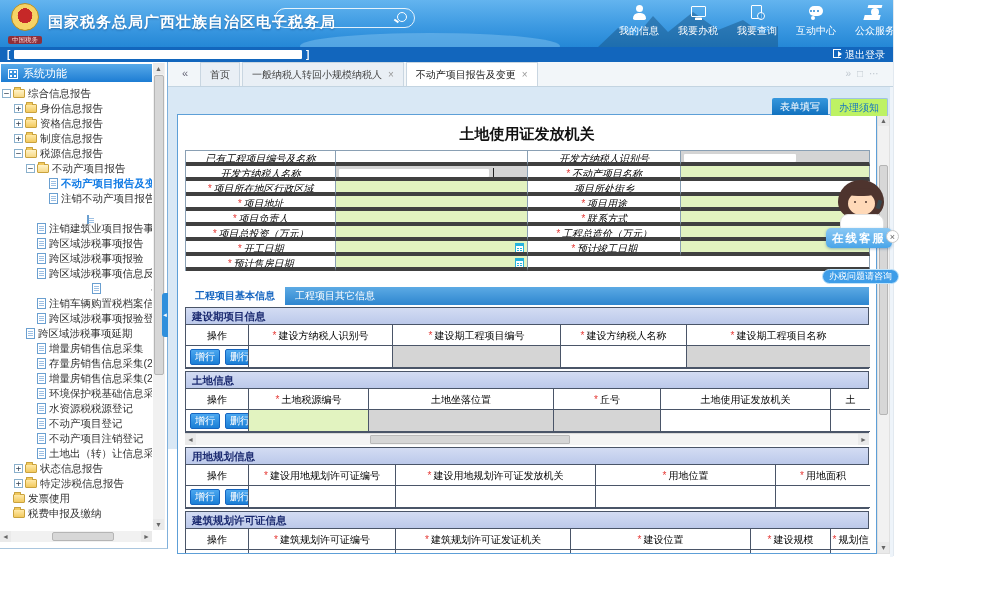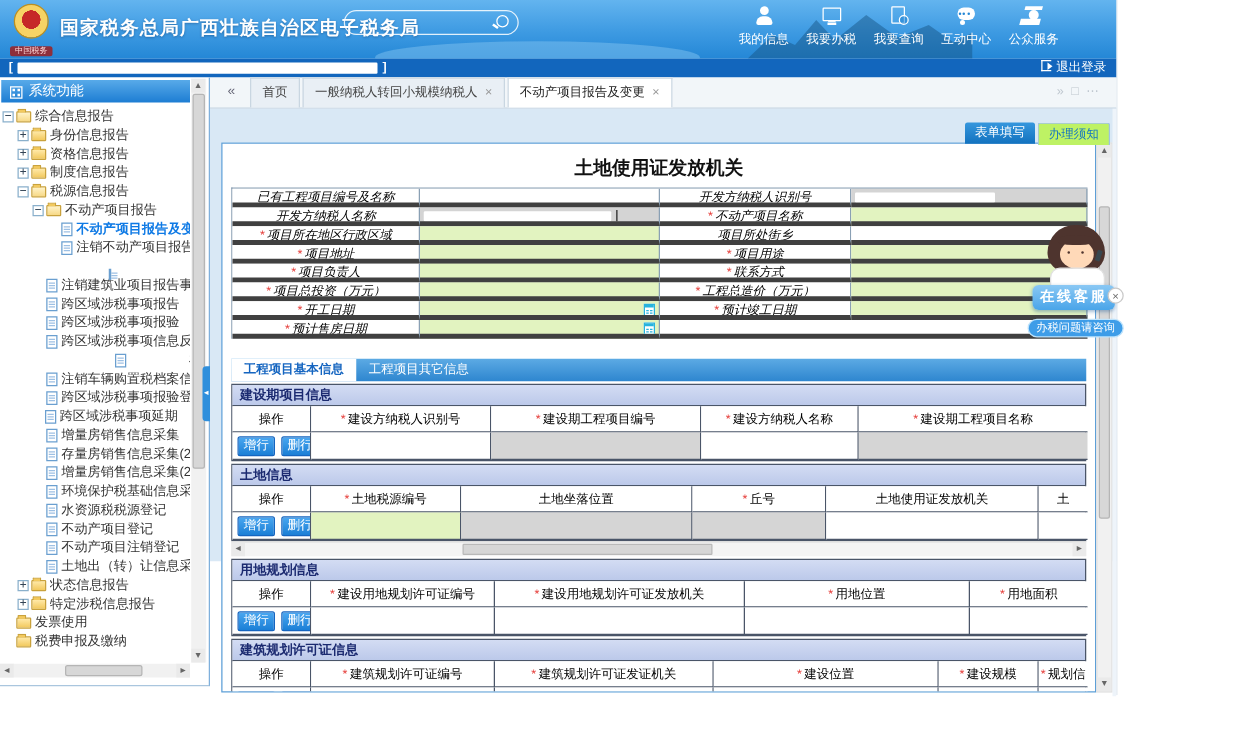--- a/index.html
+++ b/index.html
@@ -13,21 +13,21 @@
   .wave{position:absolute;left:300px;top:33px;width:260px;height:26px;background:#7fc2f0;border-radius:50%;opacity:.5;}
   .logo{position:absolute;left:8px;top:3px;width:34px;height:40px;text-align:center;}
   .logo .emblem{display:inline-block;width:26px;height:26px;border-radius:50%;
     background:radial-gradient(circle at 50% 45%,#c62828 0 38%,#f6d365 39% 72%,#caa12d 73% 100%);
     border:1px solid #b98f24;}
   .logo .cn{display:block;font-size:6.5px;color:#ffd9d9;background:rgba(160,30,30,.85);border-radius:2px;line-height:8px;margin-top:1px;}
   .app-title{position:absolute;left:48px;top:13px;color:#fff;font-size:15px;font-weight:bold;letter-spacing:1px;text-shadow:0 1px 2px rgba(0,40,90,.4);}
   .search{position:absolute;left:275px;top:8px;width:138px;height:18px;border:1px solid rgba(255,255,255,.85);border-radius:10px;}
   .search .mag{position:absolute;right:7px;top:3px;width:8px;height:8px;border:1.5px solid #fff;border-radius:50%;}
   .search .mag::after{content:"";position:absolute;left:-4px;top:7px;width:5px;height:1.5px;background:#fff;transform:rotate(35deg);}
-  .nav{position:absolute;left:584px;top:4px;width:290px;height:40px;display:flex;justify-content:flex-start;}
+  .nav{position:absolute;left:612px;top:4px;width:290px;height:40px;display:flex;justify-content:space-between;}
   .nav-item{width:54px;text-align:center;color:#fff;cursor:pointer;}
   .nav-ico{display:inline-block;width:18px;height:17px;position:relative;}
   .nav-label{display:block;font-size:10px;line-height:11px;white-space:nowrap;}
   
   .i-user::before{content:"";position:absolute;left:6px;top:1px;width:7px;height:7px;border-radius:50%;background:#fff;}
   .i-user::after{content:"";position:absolute;left:3px;top:9px;width:13px;height:7px;border-radius:6px 6px 2px 2px;background:#fff;}
   .i-monitor::before{content:"";position:absolute;left:2px;top:2px;width:13px;height:9px;border:1.5px solid #fff;border-radius:1px;}
   .i-monitor::after{content:"";position:absolute;left:6px;top:14px;width:7px;height:2px;background:#fff;box-shadow:0 -2px 0 -0.5px #fff;}
   .i-searchdoc::before{content:"";position:absolute;left:3px;top:1px;width:9px;height:12px;border:1.5px solid #fff;border-radius:1px;}
   .i-searchdoc::after{content:"";position:absolute;left:9px;top:8px;width:6px;height:6px;border:1.5px solid #fff;border-radius:50%;background:rgba(36,135,214,.6);}
@@ -127,21 +127,21 @@
   
   .service{position:absolute;left:820px;top:178px;width:82px;height:115px;z-index:60;}
   .sv-hair{position:absolute;left:18px;top:2px;width:46px;height:38px;background:#4e342e;border-radius:22px 22px 16px 16px;}
   .sv-face{position:absolute;left:28px;top:14px;width:27px;height:23px;background:#ffd9b8;border-radius:50%;}
   .sv-face::before{content:"";position:absolute;left:6px;top:9px;width:2px;height:2px;border-radius:50%;background:#4e342e;box-shadow:11px 0 0 #4e342e;}
   .sv-fringe{position:absolute;left:26px;top:10px;width:30px;height:8px;background:#4e342e;border-radius:50% 50% 40% 40%;}
   .sv-body{position:absolute;left:20px;top:36px;width:42px;height:15px;background:#fff;border:1px solid #e0e0e0;border-radius:8px 8px 3px 3px;}
   .sv-phone{position:absolute;left:57px;top:22px;width:4px;height:9px;background:#37474f;transform:rotate(18deg);border-radius:1px;}
   .sv-bubble{position:absolute;left:6px;top:50px;width:66px;height:20px;line-height:20px;text-align:center;color:#fff;font-size:11.5px;font-weight:bold;letter-spacing:2px;background:linear-gradient(180deg,#8ac8f4,#4aa5e9);border-radius:5px;box-shadow:0 1px 3px rgba(30,90,150,.4);cursor:pointer;}
   .sv-close{position:absolute;left:66px;top:52px;width:13px;height:13px;border-radius:50%;background:#fff;border:1px solid #c9c9c9;color:#666;font-size:9px;line-height:12px;text-align:center;box-sizing:border-box;cursor:pointer;}
-  .sv-pill{position:absolute;left:2px;top:77px;height:13px;line-height:13px;padding:0 6px;background:#3e9de8;border:1px solid #bfe3fb;border-radius:8px;color:#fff;font-size:9px;white-space:nowrap;cursor:pointer;}
+  .sv-pill{position:absolute;left:2px;top:91px;height:13px;line-height:13px;padding:0 6px;background:#3e9de8;border:1px solid #bfe3fb;border-radius:8px;color:#fff;font-size:9px;white-space:nowrap;cursor:pointer;}
 </style>
 </head>
 <body>
 
 <div id="app">
 
   <div class="topbar">
     <svg class="mountain" viewBox="0 0 180 39" preserveAspectRatio="none">
       <polygon points="0,39 20,20 38,28 55,8 70,24 95,4 120,22 145,12 165,26 180,18 180,39" fill="#16507f"></polygon>
     </svg>
@@ -249,21 +249,21 @@
         <div class="tree-item" style="padding-left: 26px;">
           <span class="exp none"></span>
           <span class="ico-doc"></span>
           <span class="lbl">注销车辆购置税档案信息</span>
         </div>
         <div class="tree-item" style="padding-left: 26px;">
           <span class="exp none"></span>
           <span class="ico-doc"></span>
           <span class="lbl">跨区域涉税事项报验登记缴销</span>
         </div>
-        <div class="tree-item" style="padding-left: 15px; justify-content: center;">
+        <div class="tree-item" style="padding-left: 15px;">
           <span class="exp none"></span>
           <span class="ico-doc"></span>
           <span class="lbl">跨区域涉税事项延期</span>
         </div>
         <div class="tree-item" style="padding-left: 26px;">
           <span class="exp none"></span>
           <span class="ico-doc"></span>
           <span class="lbl">增量房销售信息采集</span>
         </div>
         <div class="tree-item" style="padding-left: 26px;">

